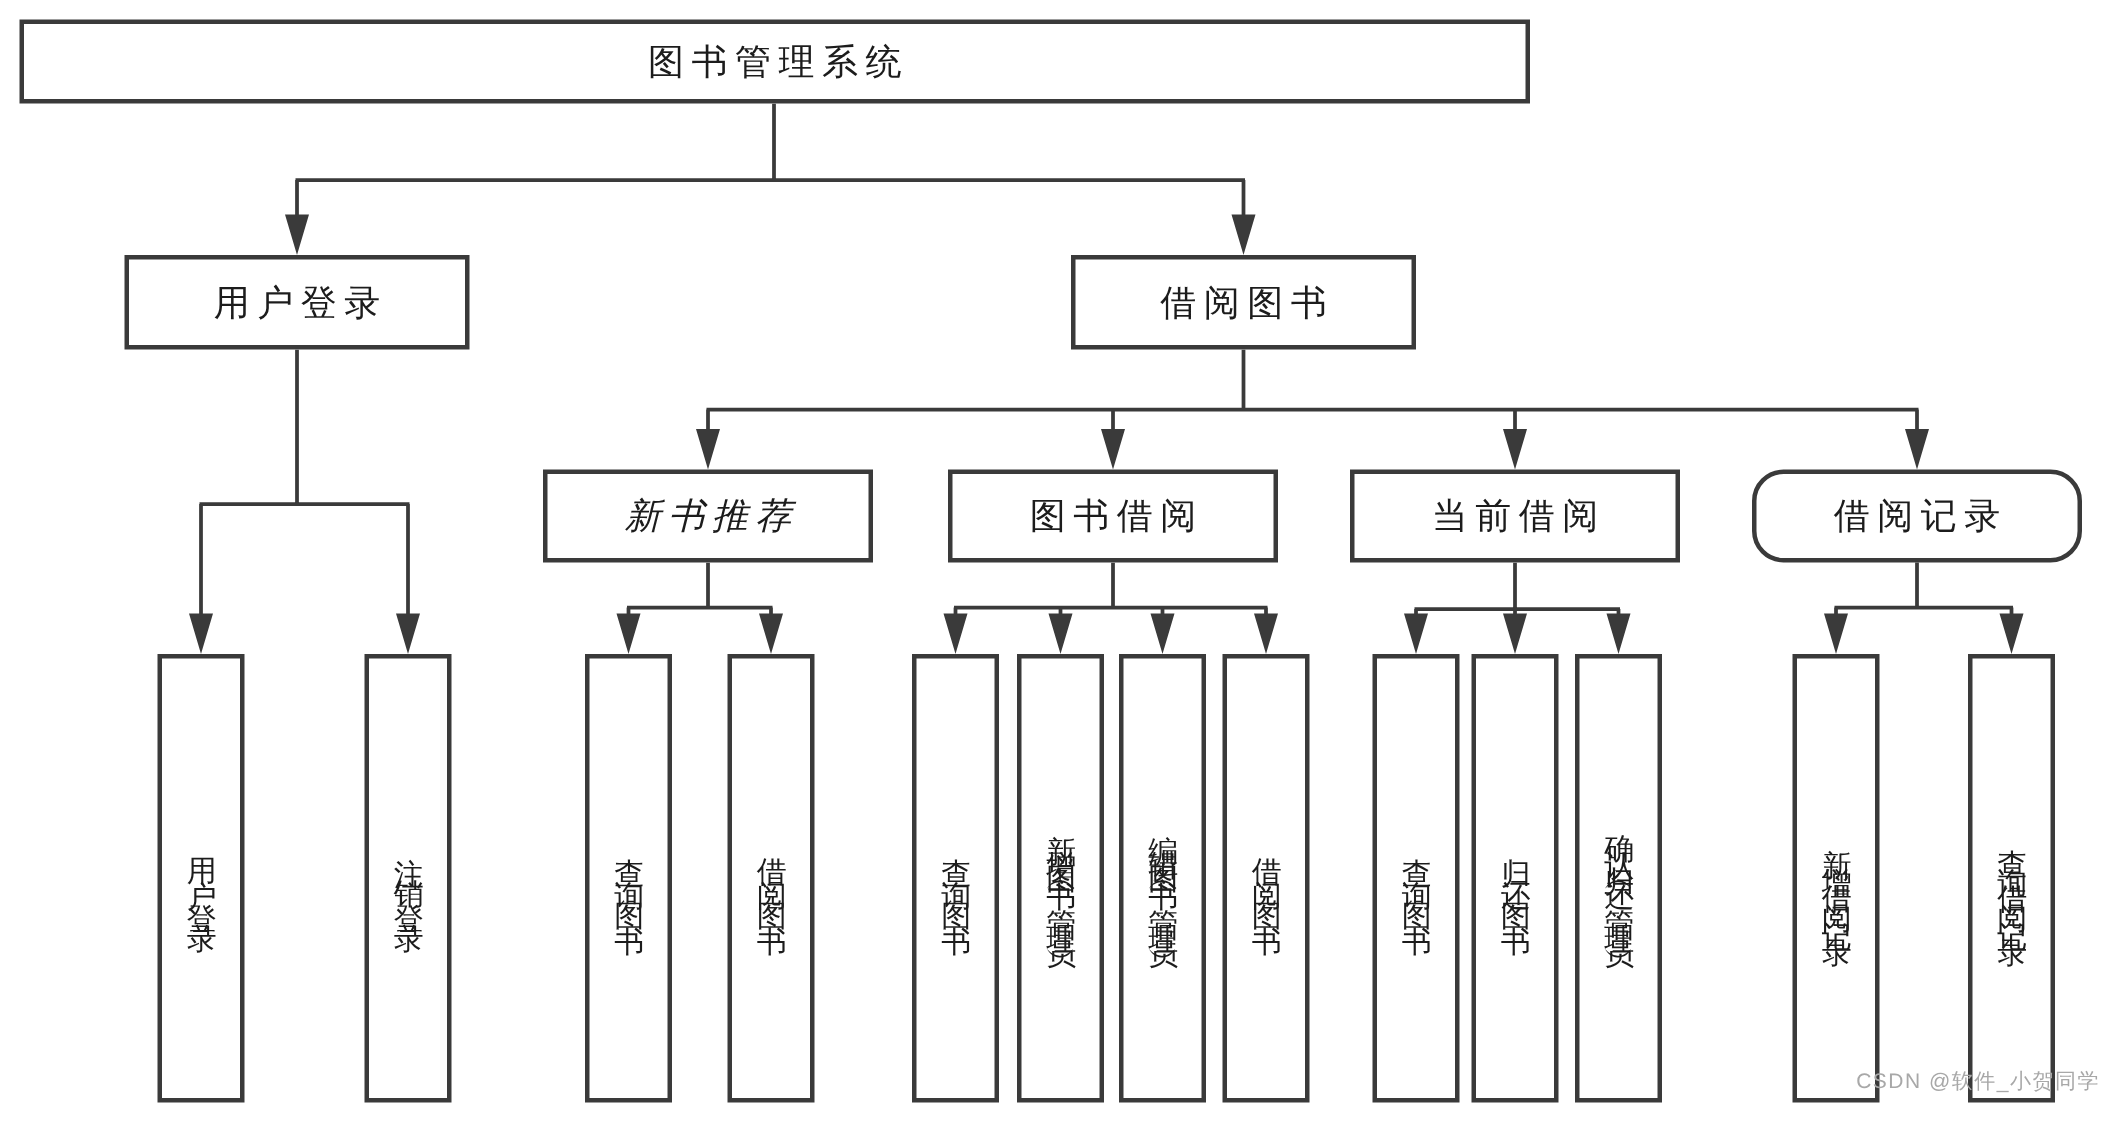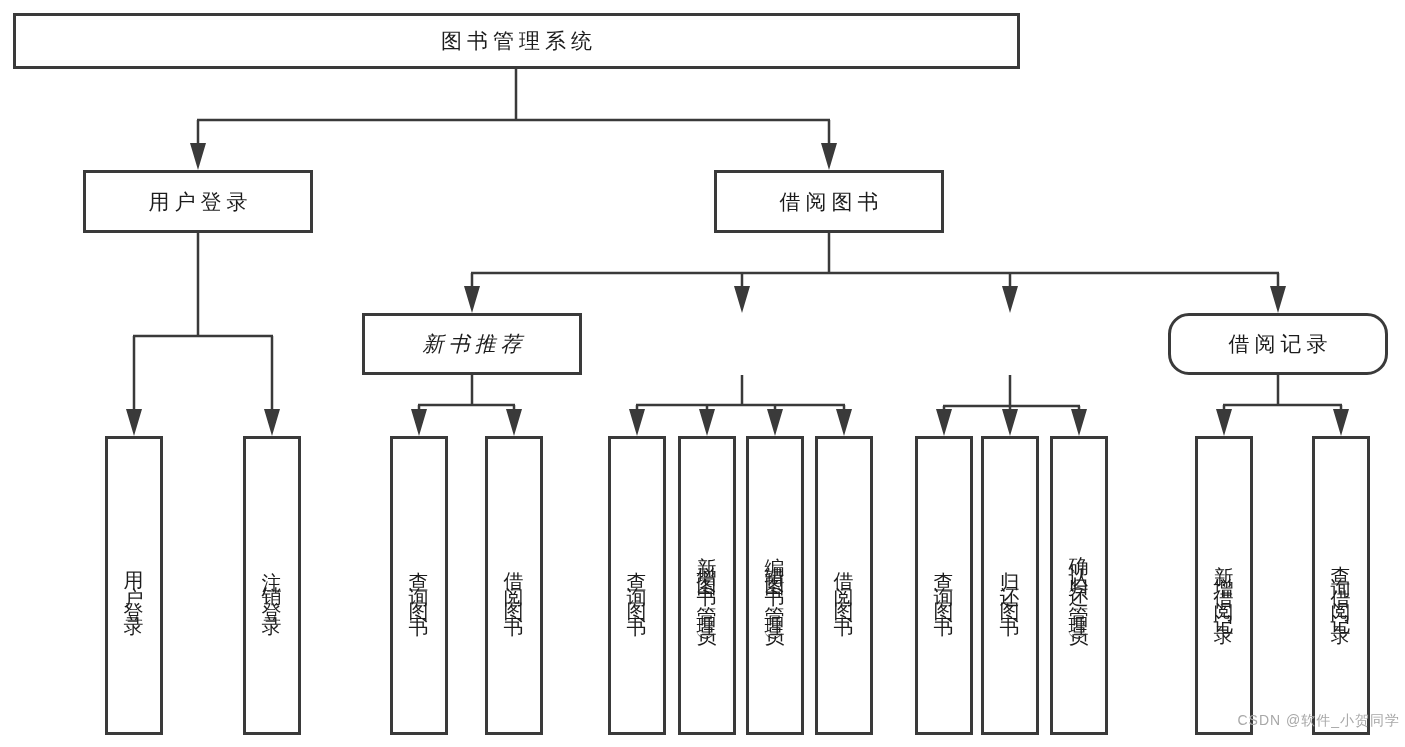--- a/index.html
+++ b/index.html
@@ -27,21 +27,21 @@
     border: 3px solid var(--line);
     background: #ffffff;
     color: var(--ink);
     display: flex;
     align-items: center;
     justify-content: center;
     text-align: center;
     white-space: nowrap;
   }
   .h {
-    font-size: 21px;
+    font-size: 24px;
     letter-spacing: 5px;
     text-indent: 5px;
   }
   .v {
     writing-mode: vertical-rl;
     text-orientation: mixed;
     font-size: 20px;
     line-height: 1;
     white-space: normal;
   }
@@ -142,20 +142,22 @@
              M1216 409 L1232 409 L1224 436 Z
              M1333 409 L1349 409 L1341 436 Z"></path>
   </svg>
 
   <div class="node h n-root">图书管理系统</div>
 
   <div class="node h n-login">用户登录</div>
   <div class="node h n-mgmt">借阅图书</div>
 
   <div class="node h n-l3 n-rec">新书推荐</div>
+  <div class="node h n-l3 n-borrow">图书借阅</div>
+  <div class="node h n-l3 n-cur">当前借阅</div>
   <div class="node h n-l3 n-hist">借阅记录</div>
 
   <div class="node v s4 leaf x1">用户登录</div>
   <div class="node v s4 leaf x2">注销登录</div>
 
   <div class="node v s4 leaf x3">查询图书</div>
   <div class="node v s4 leaf x4">借阅图书</div>
 
   <div class="node v s4 leaf x5">查询图书</div>
   <div class="node v s9 leaf x6">新增图书（管理员）</div>

